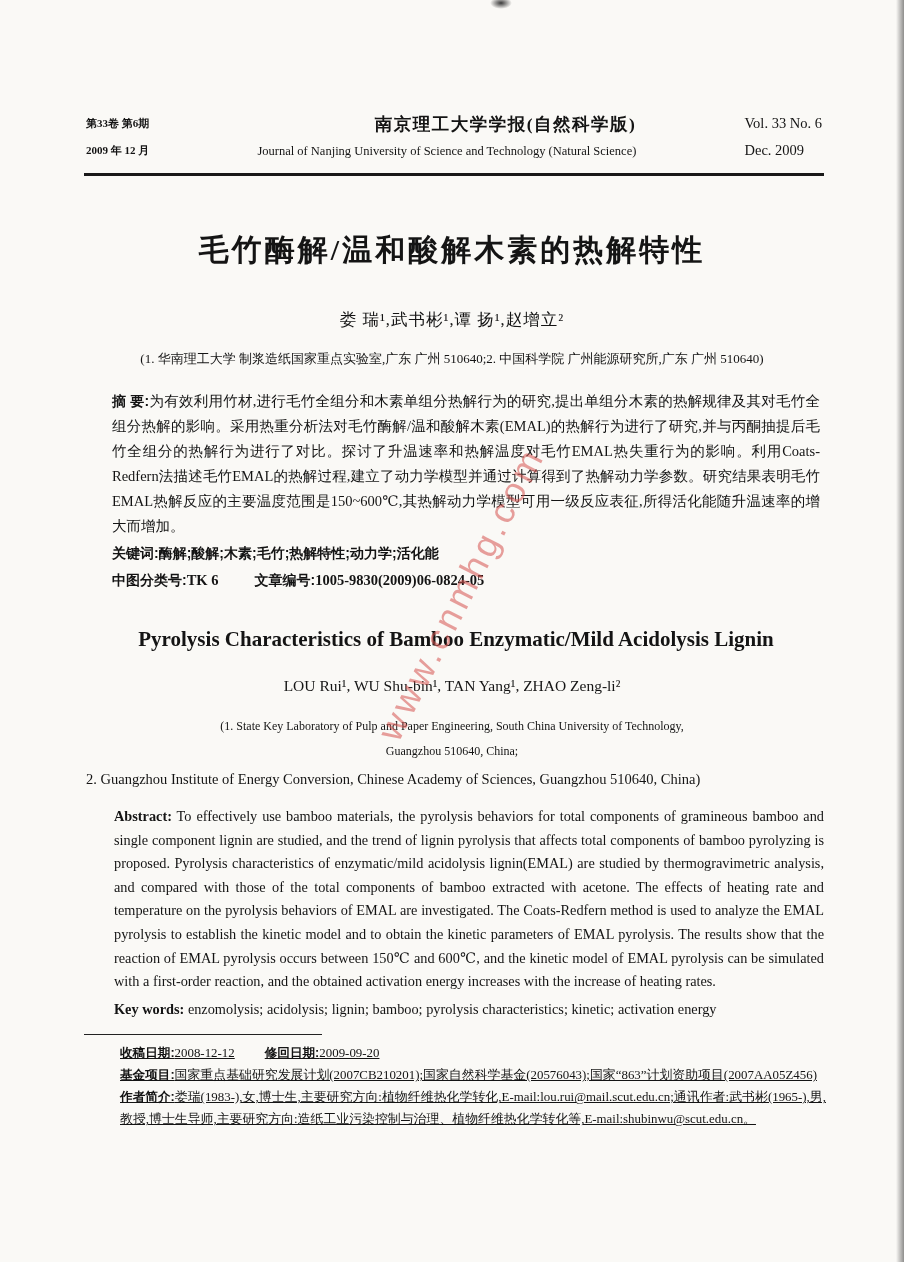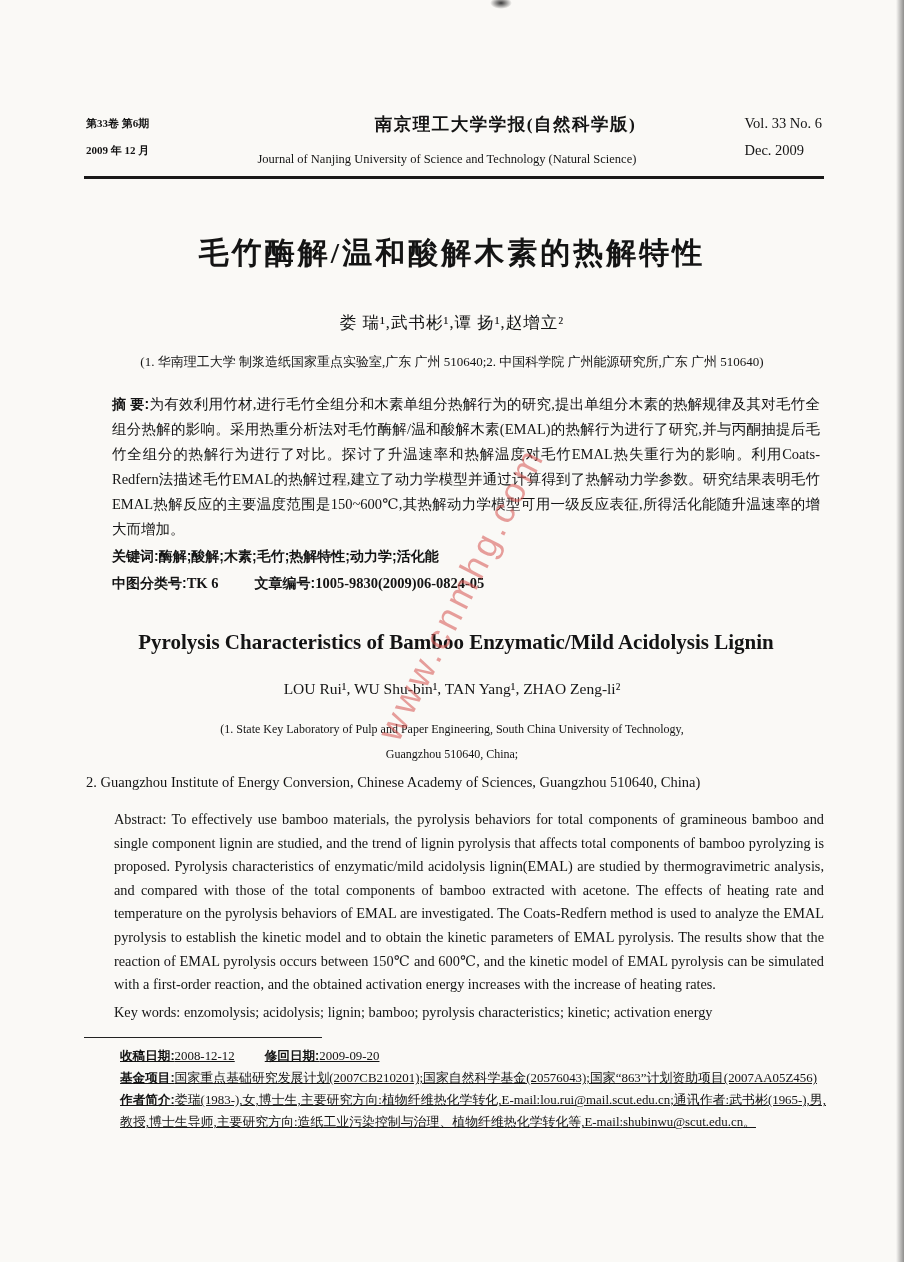--- a/index.html
+++ b/index.html
@@ -37,21 +37,21 @@
     pointer-events: none;
   }
   
   .header {
     display: flex; justify-content: space-between; align-items: flex-start;
     margin: 110px 82px 0 86px;
   }
   .h-left { font-size: 11px; line-height: 27px; font-weight: 600; }
   .h-center { text-align: right; padding-top: 2px; }
   .journal-cn { font-size: 17.5px; font-weight: bold; letter-spacing: 1.5px; }
-  .journal-en { font-size: 12.5px; margin-top: 16px; }
+  .journal-en { font-size: 12.5px; margin-top: 8px; }
   .h-right { font-size: 14.5px; line-height: 27px; }
   .header-rule { margin: 9px 80px 0 84px; border-top: 3px solid #191919; }
 
   
   .title-cn {
     margin-top: 54px; text-align: center;
     font-size: 30px; font-weight: bold; letter-spacing: 3px;
   }
   .authors-cn { margin-top: 38px; text-align: center; font-size: 16.5px; letter-spacing: 1px; }
   .affil-cn { margin-top: 19px; text-align: center; font-size: 13px; }
@@ -69,21 +69,21 @@
   .title-en { margin-top: 34px; text-align: center; font-size: 21px; font-weight: bold; margin-left: 8px; }
   .authors-en { margin-top: 25px; text-align: center; font-size: 15.5px; }
   .affil-en-c { margin-top: 19px; text-align: center; font-size: 12px; line-height: 25px; }
   .affil-en-l { margin: 3px 80px 0 86px; font-size: 14.5px; line-height: 25px; }
 
   .abstract-en {
     margin: 13px 80px 0 114px;
     font-size: 14.3px; line-height: 23.6px; text-align: justify;
   }
   .keywords-en { margin: 4px 80px 0 114px; font-size: 14.3px; line-height: 23.6px; text-align: justify; }
-  .lbl-en { font-weight: normal; }
+  .lbl-en { font-weight: bold; }
 
   
   .foot-rule { margin: 13px 0 0 84px; width: 238px; border-top: 1.6px solid #222; }
   .footnotes { margin: 7px 78px 0 120px; font-size: 12.9px; line-height: 22px; }
   .note { text-align: justify; text-decoration: underline; }
   .note .lbl { font-size: 12.6px; }
   .ml { margin-left: 30px; }
 </style>
 </head>
 <body>

